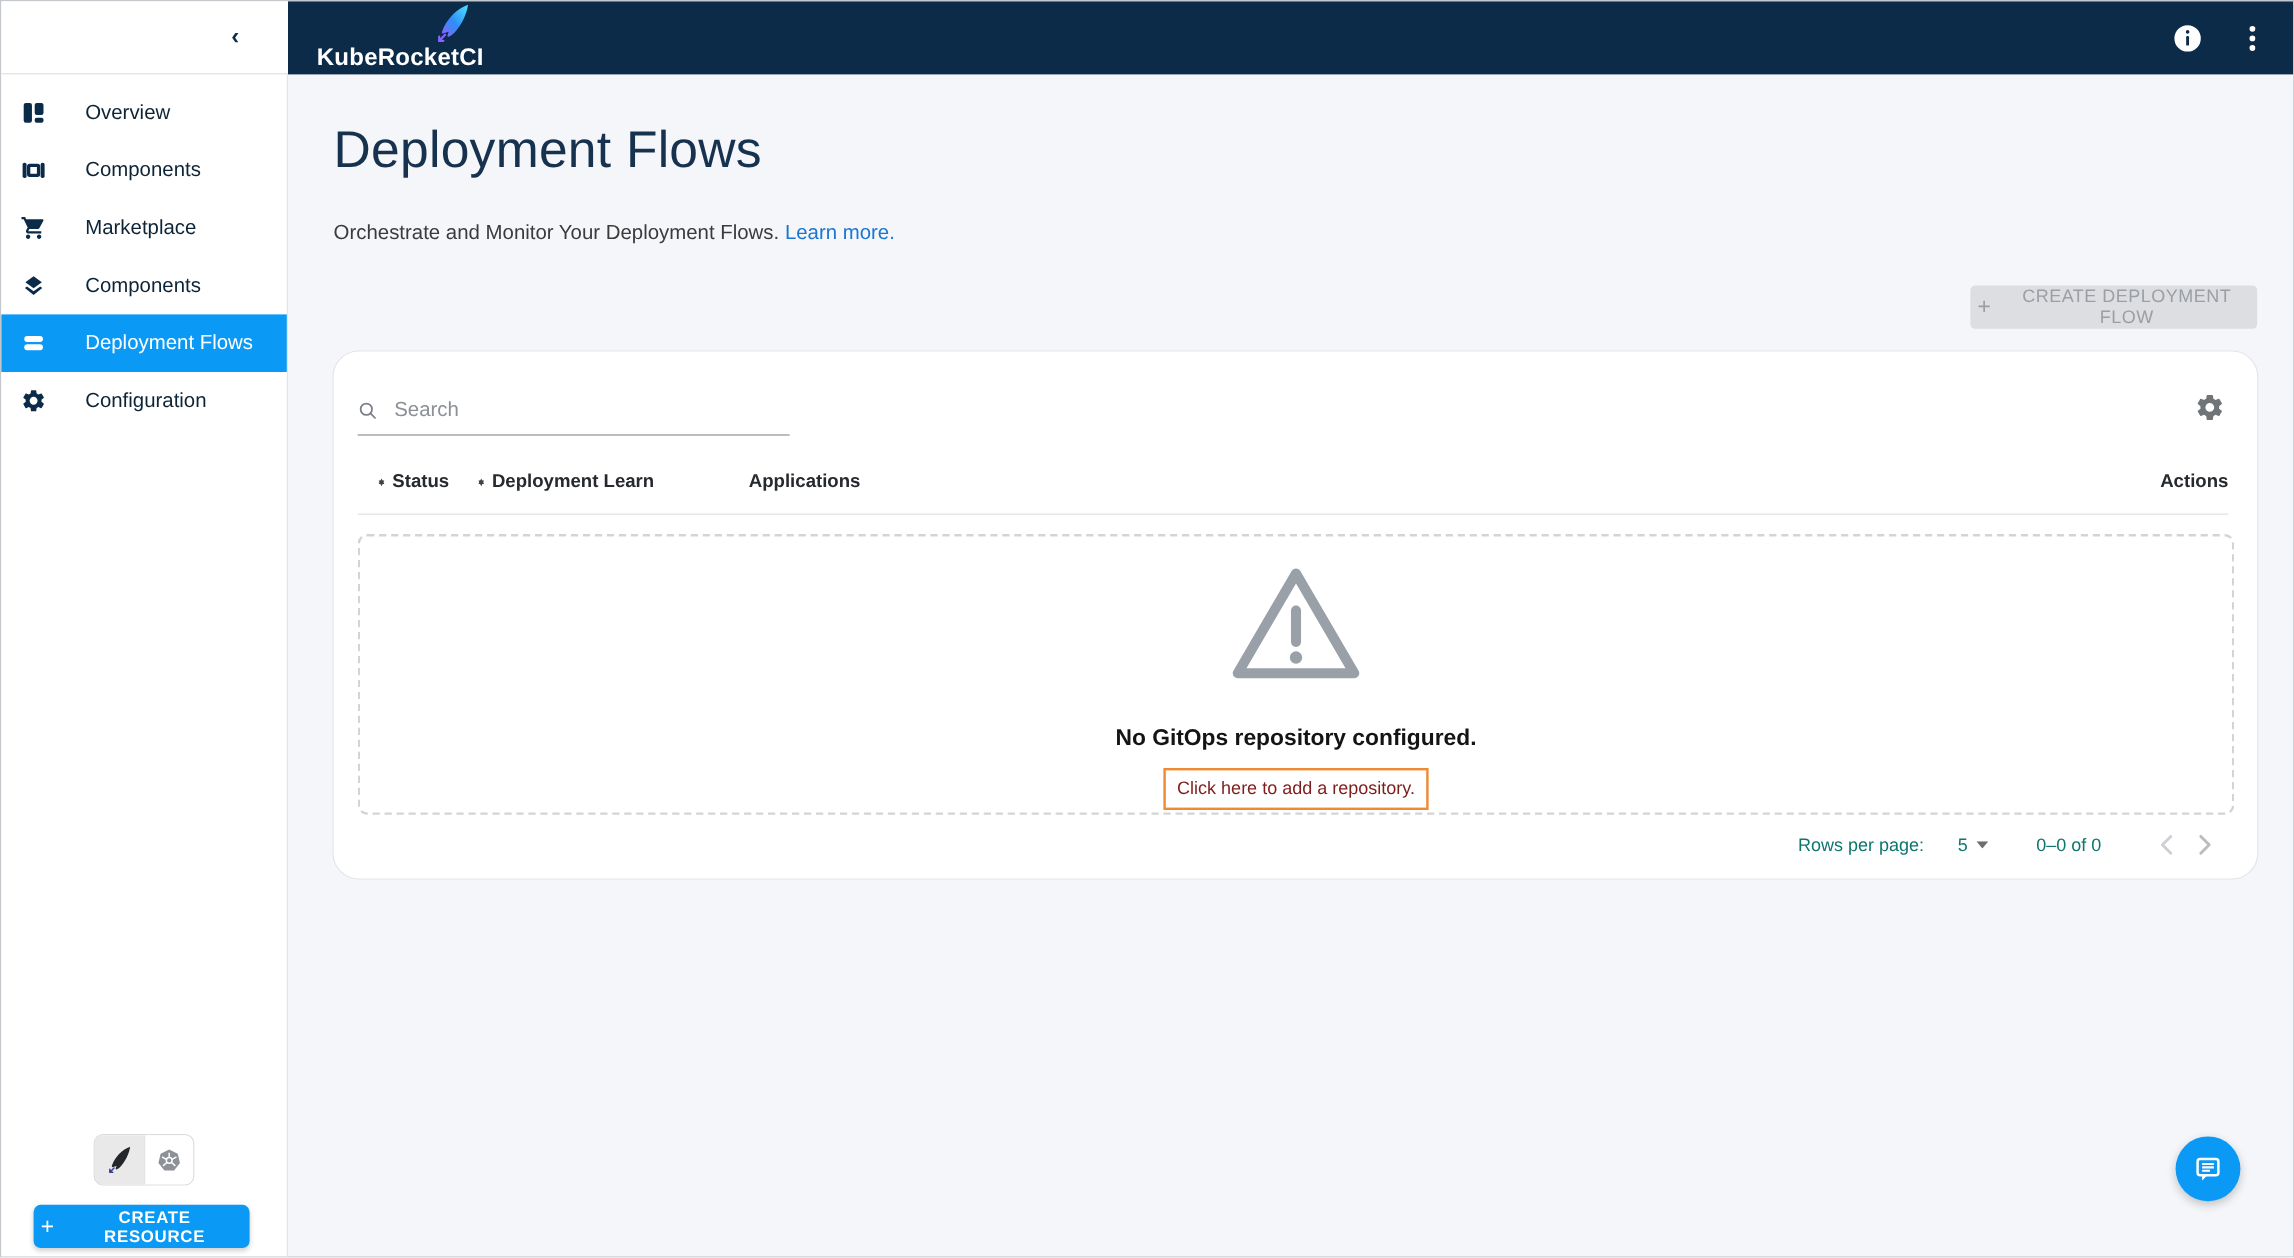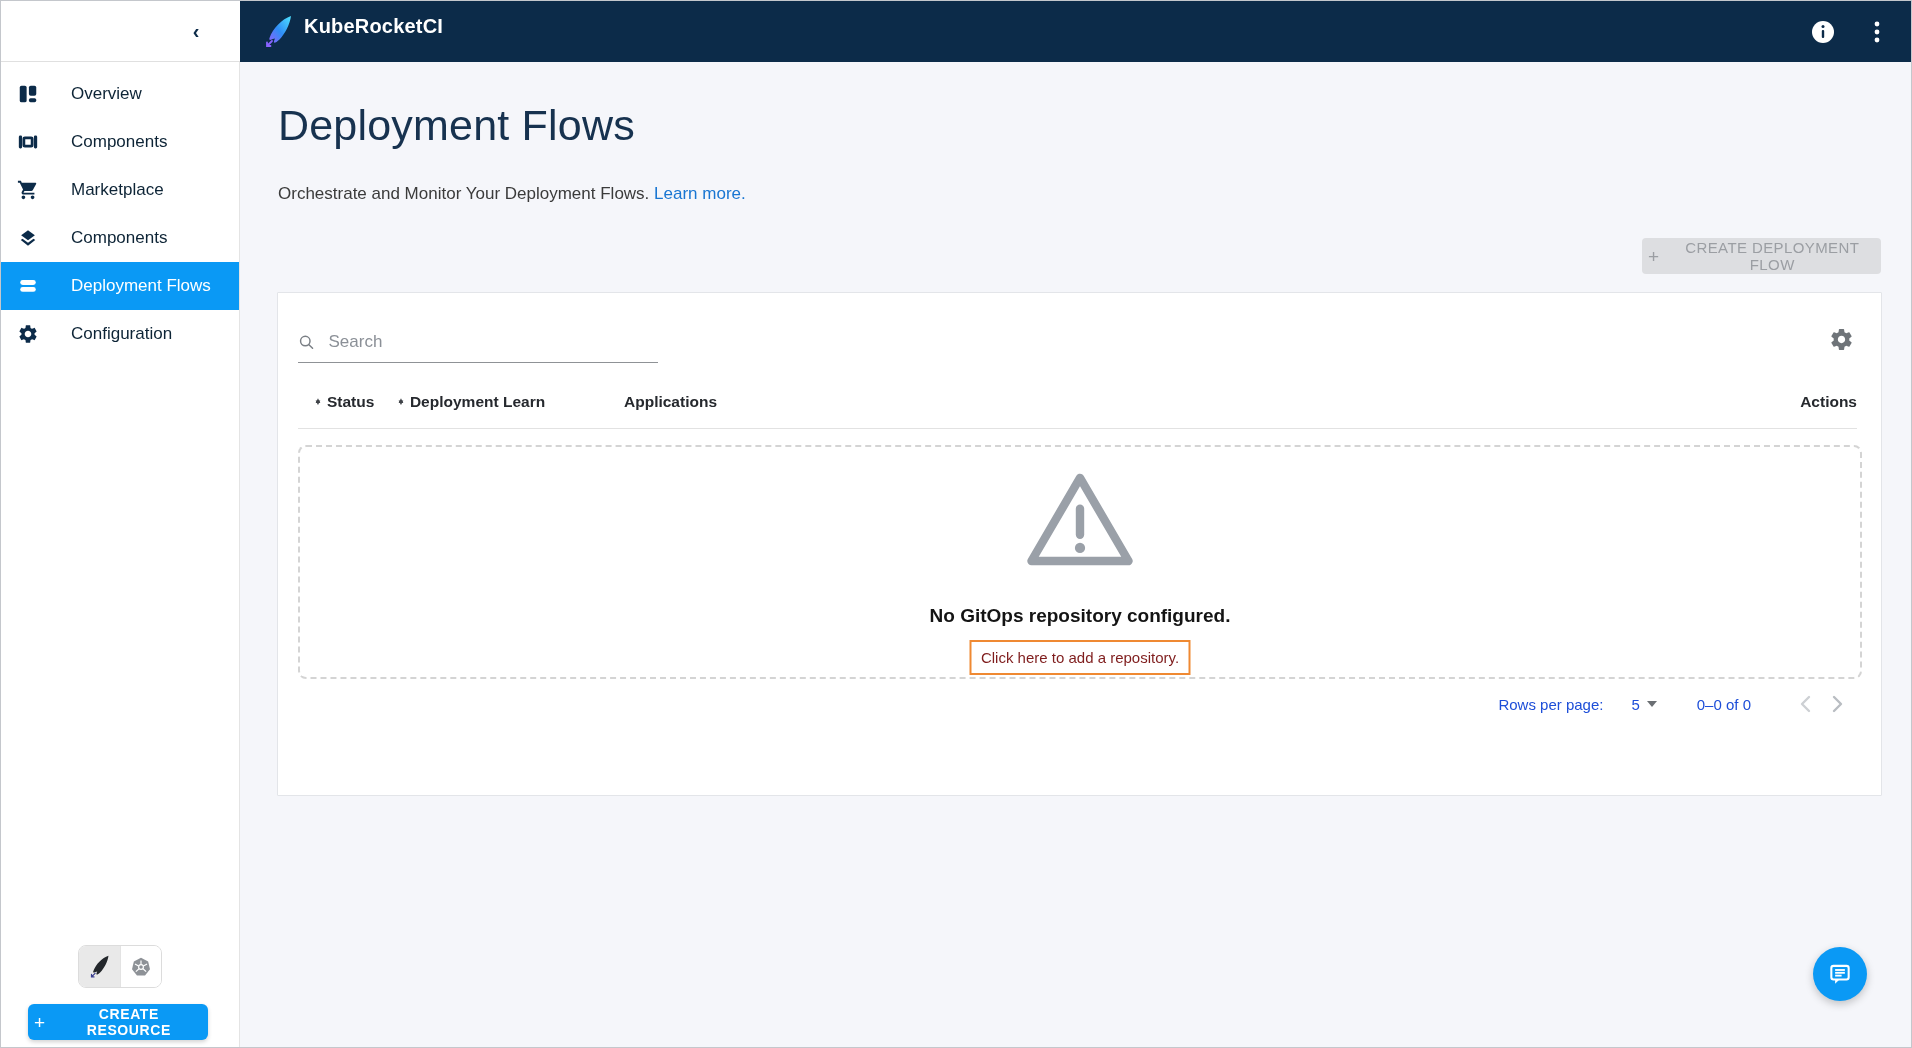--- a/index.html
+++ b/index.html
@@ -3,21 +3,21 @@
 <meta charset="utf-8">
 <style>
   html,body{margin:0;padding:0;background:#ffffff;font-family:"Liberation Sans",sans-serif;}
   *{box-sizing:border-box;}
   #window{position:relative;width:1912px;height:1048px;background:#f5f6fa;overflow:hidden;border:1px solid #c4c7cc;}
 
   
   .sidebar-header{position:absolute;left:0;top:0;width:239px;height:61px;background:#ffffff;border-bottom:1px solid #e0e0e0;z-index:5;}
   .collapse-btn{position:absolute;right:28px;top:14px;width:32px;height:32px;border:none;background:transparent;cursor:pointer;color:#0c2b49;font-size:20px;font-weight:bold;line-height:32px;text-align:center;padding:0;}
   .topbar{position:absolute;left:239px;top:0;right:0;height:61px;background:#0c2b49;display:flex;align-items:center;z-index:4;}
-  .brand{display:flex;align-items:flex-start;margin-left:24px;}
+  .brand{display:flex;align-items:flex-end;margin-left:24px;flex-direction:column;}
   .brand-logo{width:30px;height:34px;margin-right:10px;}
   .brand-name{color:#ffffff;font-size:20px;font-weight:700;letter-spacing:.2px;}
   .topbar-right{position:absolute;right:18px;top:0;height:61px;display:flex;align-items:center;gap:22px;}
   .icon-btn{border:none;background:transparent;padding:0;cursor:pointer;display:flex;align-items:center;justify-content:center;width:32px;height:32px;}
 
   
   .sidebar{position:absolute;left:0;top:61px;bottom:0;width:239px;background:#ffffff;border-right:1px solid #e4e4e4;z-index:3;}
   .nav{position:absolute;top:8px;left:0;right:0;}
   .nav-item{display:flex;align-items:center;height:48px;cursor:pointer;color:#0d2436;}
   .nav-item .nav-icon{width:24px;height:24px;margin-left:15px;flex:0 0 24px;display:flex;align-items:center;justify-content:center;}
@@ -33,21 +33,21 @@
   .create-resource{position:absolute;left:27px;top:942px;width:180px;height:36px;background:#0a99f5;color:#ffffff;border:none;border-radius:6px;font-size:14px;font-weight:600;letter-spacing:.6px;cursor:pointer;display:flex;align-items:center;justify-content:center;gap:10px;font-family:"Liberation Sans",sans-serif;box-shadow:0 2px 4px rgba(0,0,0,.18);}
   .plus-glyph{font-size:19px;font-weight:400;line-height:1;}
 
   
   .page-title{position:absolute;left:277px;top:100px;font-size:43px;font-weight:500;color:#17324f;letter-spacing:.2px;}
   .page-subtitle{position:absolute;left:277px;top:183px;font-size:17px;color:#3b3b3b;}
   .learn-more{color:#1976d2;text-decoration:none;cursor:pointer;}
   .cdf-button{position:absolute;left:1641px;top:237px;width:239px;height:36px;background:#dddee1;border:none;border-radius:4px;color:#9b9ea3;font-size:15px;font-weight:500;letter-spacing:.4px;display:flex;align-items:center;justify-content:center;gap:10px;font-family:"Liberation Sans",sans-serif;cursor:default;}
 
   
-  .card{position:absolute;left:276px;top:291px;width:1605px;height:504px;background:#ffffff;border:1px solid #e3e5e9;border-radius:1px;}
+  .card{position:absolute;left:276px;top:291px;width:1605px;height:441px;background:#ffffff;border:1px solid #e3e5e9;border-radius:22px;}
   .search-wrap{position:absolute;left:20px;top:38px;width:360px;border-bottom:1px solid #8f9296;display:flex;align-items:center;padding-bottom:9px;}
   .search-wrap input{border:none;outline:none;font-size:17px;color:#222;width:100%;margin-left:11px;font-family:"Liberation Sans",sans-serif;background:transparent;}
   .search-wrap input::placeholder{color:#8b9097;opacity:1;}
   .card-gear{position:absolute;right:24px;top:30px;}
 
   .thead{position:absolute;left:20px;right:24px;top:93px;height:32px;display:flex;align-items:center;font-size:15.5px;font-weight:700;color:#26292e;}
   .th{display:flex;align-items:center;gap:5px;}
   .th-status{width:83px;margin-left:16px;}
   .th-flow{width:227px;}
   .th-desc{width:466px;}
@@ -55,21 +55,21 @@
   .th-actions{text-align:right;}
   .sort-icon{display:inline-flex;flex-direction:column;line-height:0;color:#3f4348;font-size:8px;gap:2px;cursor:pointer;}
   .thead-divider{position:absolute;left:20px;right:24px;top:135px;border-top:1px solid #e2e2e2;}
 
   .empty-box{position:absolute;left:20px;top:152px;width:1564px;height:234px;border:2px dashed #d4d4d4;border-radius:8px;}
   .warn-wrap{position:absolute;left:50%;top:22px;transform:translateX(-50%);}
   .empty-title{position:absolute;left:0;right:0;top:158px;text-align:center;font-size:19px;font-weight:700;color:#141414;}
   .highlight-box{position:absolute;left:50%;top:193px;transform:translateX(-50%);width:221px;height:35px;border:2.5px solid #ef8932;display:flex;align-items:center;justify-content:center;}
   .add-repo-link{font-size:15px;color:#7f1d1d;text-decoration:none;cursor:pointer;white-space:nowrap;}
 
-  .pagination{position:absolute;right:28px;top:395px;display:flex;align-items:center;font-size:15px;color:#1d4ed8;}
+  .pagination{position:absolute;right:28px;top:395px;display:flex;align-items:center;font-size:15px;color:#0f766e;}
   .rpp-label{margin-right:28px;}
   .rpp-select{display:flex;align-items:center;gap:7px;cursor:pointer;margin-right:40px;}
   .range{margin-right:38px;}
   .page-nav{border:none;background:transparent;padding:0;cursor:default;display:flex;align-items:center;justify-content:center;width:32px;height:32px;}
 
   
   .chat-fab{position:absolute;left:1812px;top:946px;width:54px;height:54px;border-radius:50%;background:#0a99f5;border:none;cursor:pointer;display:flex;align-items:center;justify-content:center;box-shadow:0 3px 8px rgba(0,0,0,.22);}
 </style>
 </head>
 <body>

